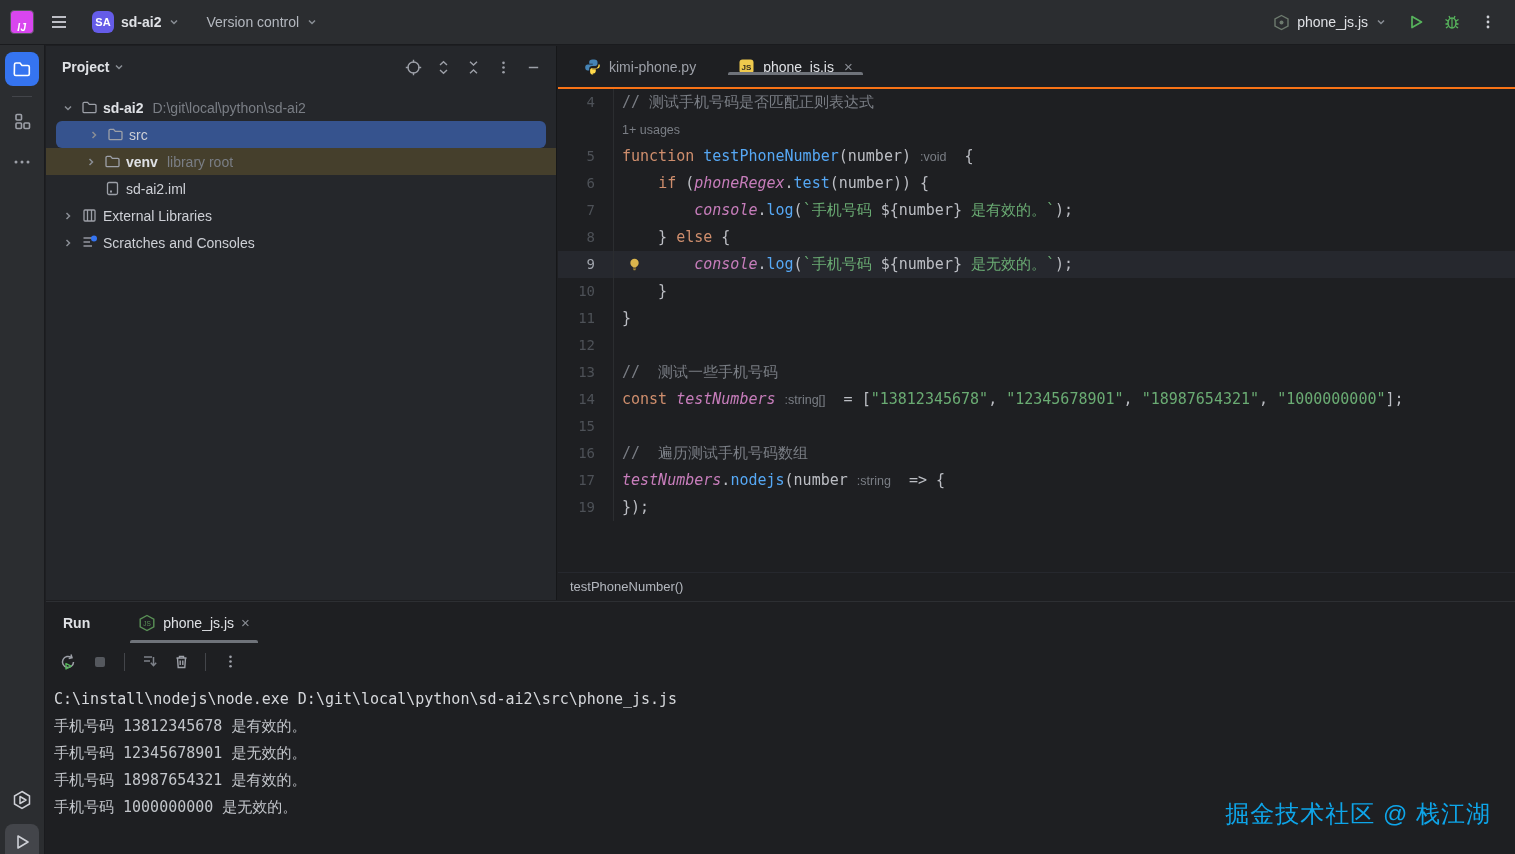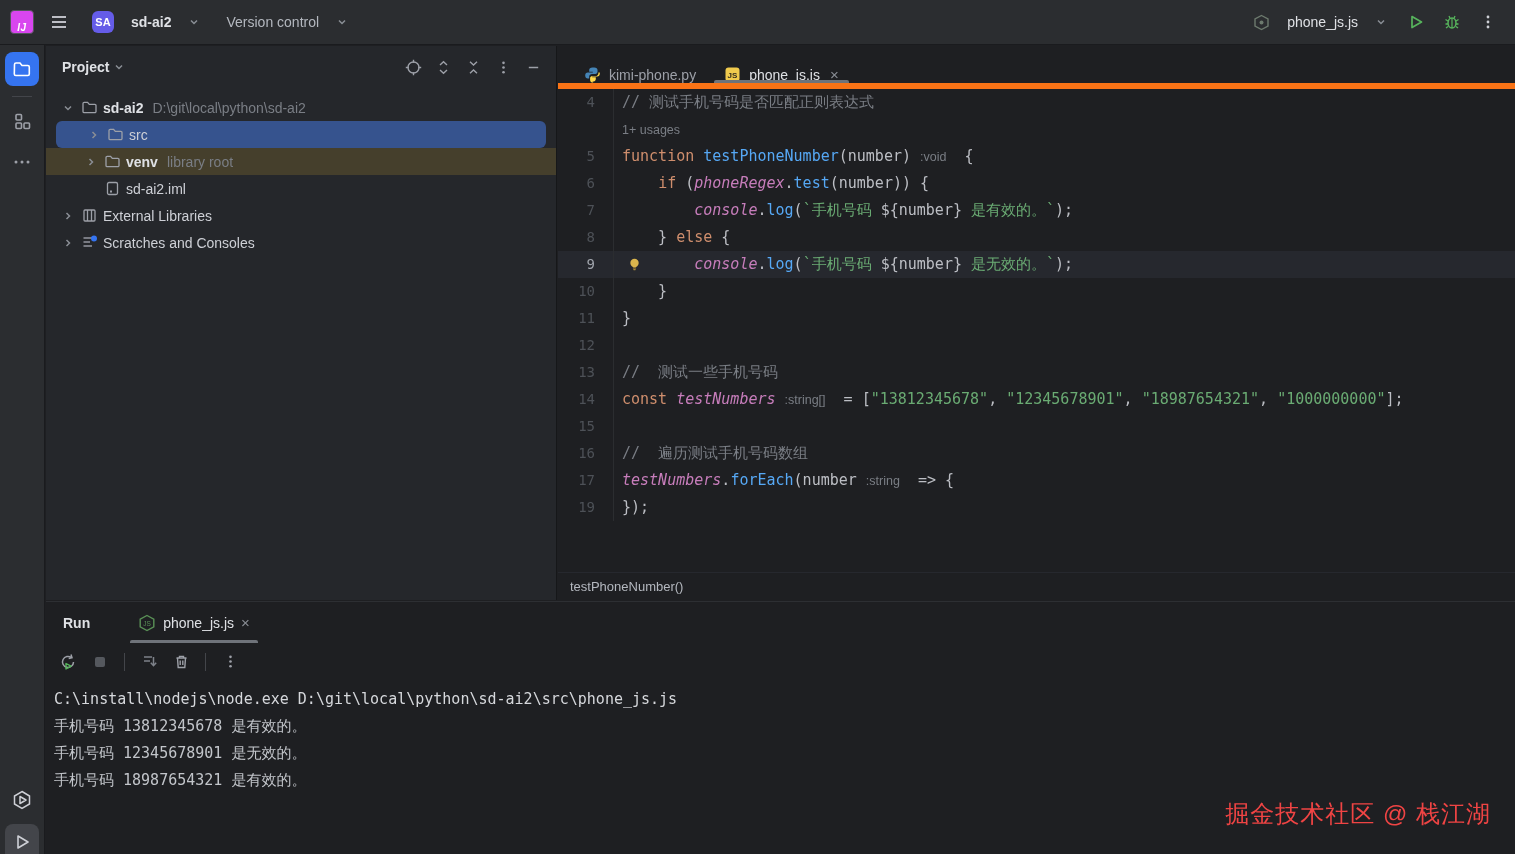--- a/index.html
+++ b/index.html
@@ -10,21 +10,21 @@
   .topbar { position:absolute; left:0; top:0; width:1515px; height:45px; background:#2b2d30;
             display:flex; align-items:center; justify-content:space-between; border-bottom:1px solid #1a1b1e; z-index:5; }
   .tb-left, .tb-right { display:flex; align-items:center; }
   .tb-left { padding-left:10px; gap:10px; }
   .tb-right { padding-right:12px; gap:6px; }
   .ide-logo { width:24px; height:24px; border-radius:4px; background:#d946ef; border:1px solid #53565c;
               display:flex; align-items:flex-end; justify-content:center; font-weight:bold; font-style:italic;
               font-size:10px; color:#fff; letter-spacing:.5px; }
   .icon-btn { background:transparent; border:none; width:30px; height:30px; border-radius:6px;
               display:flex; align-items:center; justify-content:center; cursor:pointer; }
-  .widget { display:flex; align-items:center; gap:17px; padding:4px 8px; border-radius:6px; cursor:pointer; }
+  .widget { display:flex; align-items:center; gap:7px; padding:4px 8px; border-radius:6px; cursor:pointer; }
   .badge { width:22px; height:22px; border-radius:6px; background:#655ce8; color:#fff; font-size:11px;
            font-weight:bold; display:flex; align-items:center; justify-content:center; }
   .proj-name { color:#dfe1e5; font-size:14px; font-weight:600; }
   .vcs-label { color:#b4b8bf; font-size:14px; }
   .runcfg-label { color:#dfe1e5; font-size:14px; }
 
   
   .leftstrip { position:absolute; left:0; top:45px; width:45px; height:809px; background:#2b2d30;
                border-right:1px solid #1a1b1e; display:flex; flex-direction:column; align-items:center; z-index:4; }
   .strip-btn { width:34px; height:34px; margin-top:7px; border-radius:8px; display:flex; align-items:center;
@@ -48,21 +48,21 @@
   .tree-row.sel { padding-left:30px !important; } 
   .tree-row.lib { background:#453f2c; }
   .tlabel.b { font-weight:bold; color:#dfe1e5; }
   .thint { color:#7a7e85; margin-left:4px; }
   .tico { width:17px; height:17px; display:inline-flex; align-items:center; justify-content:center; flex:0 0 auto; }
   .tico.chev { width:16px; }
 
   
   .editor { position:absolute; left:558px; top:46px; width:957px; height:554px; background:#1e1f22;
             display:flex; flex-direction:column; }
-  .tabbar { height:43px; display:flex; align-items:flex-end; padding-left:12px; border-bottom:6px solid #f97316; }
+  .tabbar { height:43px; display:flex; align-items:center; padding-left:12px; border-bottom:2px solid #f97316;gap:14px; }
   .etab { display:flex; align-items:center; gap:8px; padding:0 14px; font-size:14px; color:#9da0a8;
           cursor:pointer; position:relative; }
   .etab.active { color:#dfe1e5; }
   .etab.active::after { content:""; position:absolute; left:4px; right:4px; bottom:0; height:3px;
                         background:#6f737a; border-radius:2px 2px 0 0; }
   .etab .close { color:#8a8e95; font-size:15px; margin-left:2px; }
   .code-area { flex:1; overflow:hidden; font-family:"DejaVu Sans Mono", monospace; font-size:15px; cursor:text; }
   .code-row { display:flex; height:27px; line-height:27px; white-space:pre; }
   .code-row.hl { background:#26282e; }
   .ln { width:56px; flex:0 0 56px; text-align:right; padding-right:18px; color:#4d5157;
@@ -91,21 +91,21 @@
                     background:#6f737a; border-radius:2px 2px 0 0; }
   .run-tab .close { color:#8a8e95; font-size:15px; }
   .run-toolbar { height:37px; display:flex; align-items:center; gap:4px; padding-left:8px; }
   .run-toolbar .icon-btn { width:28px; height:26px; }
   .tb-sep { width:1px; height:18px; background:#43454a; margin:0 6px; }
   .console { padding:6px 0 0 8px; font-family:"DejaVu Sans Mono", monospace; font-size:15px; line-height:27px;
              white-space:pre; cursor:text; }
   .cline.cmd { color:#d6d8dc; }
   .cline.out { color:#c2c5ca; }
 
-  .watermark { position:absolute; right:24px; bottom:24px; font-size:24px; color:#ef4444;
+  .watermark { position:absolute; right:24px; bottom:24px; font-size:24px; color:#0ea5e9;
                letter-spacing:1px; z-index:9; }
 
   svg { display:block; }
 </style>
 </head>
 <body>
 
 <div class="topbar">
   <div class="tb-left">
     <div class="ide-logo">
@@ -378,21 +378,21 @@
               <rect x="6.8" y="11.2" width="3.4" height="1.4" rx="0.7" fill="#a88a3a"></rect>
               <rect x="7.2" y="13" width="2.6" height="1.2" rx="0.6" fill="#a88a3a"></rect>
             </svg></span><span class="tk-pl">        </span><span class="tk-gv">console</span><span class="tk-pl">.</span><span class="tk-fn">log</span><span class="tk-pl">(</span><span class="tk-str">`手机号码 </span><span class="tk-pl">${number}</span><span class="tk-str"> 是无效的。`</span><span class="tk-pl">);</span></span></div>
       <div class="code-row"><span class="ln">10</span><span class="lc"><span class="tk-pl">    }</span></span></div>
       <div class="code-row"><span class="ln">11</span><span class="lc"><span class="tk-pl">}</span></span></div>
       <div class="code-row"><span class="ln">12</span><span class="lc"></span></div>
       <div class="code-row"><span class="ln">13</span><span class="lc"><span class="tk-cmt">//  测试一些手机号码</span></span></div>
       <div class="code-row"><span class="ln">14</span><span class="lc"><span class="tk-kw">const</span><span class="tk-pl"> </span><span class="tk-gv">testNumbers</span><span class="tk-pl"> </span><span class="tk-hint">:string[]</span><span class="tk-pl">  = [</span><span class="tk-str">"13812345678"</span><span class="tk-pl">, </span><span class="tk-str">"12345678901"</span><span class="tk-pl">, </span><span class="tk-str">"18987654321"</span><span class="tk-pl">, </span><span class="tk-str">"1000000000"</span><span class="tk-pl">];</span></span></div>
       <div class="code-row"><span class="ln">15</span><span class="lc"></span></div>
       <div class="code-row"><span class="ln">16</span><span class="lc"><span class="tk-cmt">//  遍历测试手机号码数组</span></span></div>
-      <div class="code-row"><span class="ln">17</span><span class="lc"><span class="tk-gv">testNumbers</span><span class="tk-pl">.</span><span class="tk-fn">forEach</span><span class="tk-pl">(number </span><span class="tk-hint">:string</span><span class="tk-pl">  =&gt; {</span></span></div>
+      <div class="code-row"><span class="ln">17</span><span class="lc"><span class="tk-gv">testNumbers</span><span class="tk-pl">.</span><span class="tk-fn">nodejs</span><span class="tk-pl">(number </span><span class="tk-hint">:string</span><span class="tk-pl">  =&gt; {</span></span></div>
       <div class="code-row"><span class="ln">19</span><span class="lc"><span class="tk-pl">});</span></span></div>
     </div>
   <div class="breadcrumb">
     <span>testPhoneNumber()</span>
   </div>
 </div>
 
 <div class="runpanel">
   <div class="run-header">
     <span class="run-title">Run</span>
@@ -443,16 +443,16 @@
     <button class="icon-btn">
       <svg width="15" height="15" viewBox="0 0 16 16">
           <g fill="#9da0a8">
             <circle cx="8" cy="3" r="1.4"></circle>
             <circle cx="8" cy="8" r="1.4"></circle>
             <circle cx="8" cy="13" r="1.4"></circle>
           </g>
         </svg>
     </button>
   </div>
-  <div class="console"><div class="cline cmd">C:\install\nodejs\node.exe D:\git\local\python\sd-ai2\src\phone_js.js</div><div class="cline out">手机号码 13812345678 是有效的。</div><div class="cline out">手机号码 12345678901 是无效的。</div><div class="cline out">手机号码 18987654321 是有效的。</div></div>
+  <div class="console"><div class="cline cmd">C:\install\nodejs\node.exe D:\git\local\python\sd-ai2\src\phone_js.js</div><div class="cline out">手机号码 13812345678 是有效的。</div><div class="cline out">手机号码 12345678901 是无效的。</div><div class="cline out">手机号码 18987654321 是有效的。</div><div class="cline out">手机号码 1000000000 是无效的。</div></div>
 </div>
 
 <div class="watermark">掘金技术社区 @ 栈江湖</div>
 
 </body></html>

